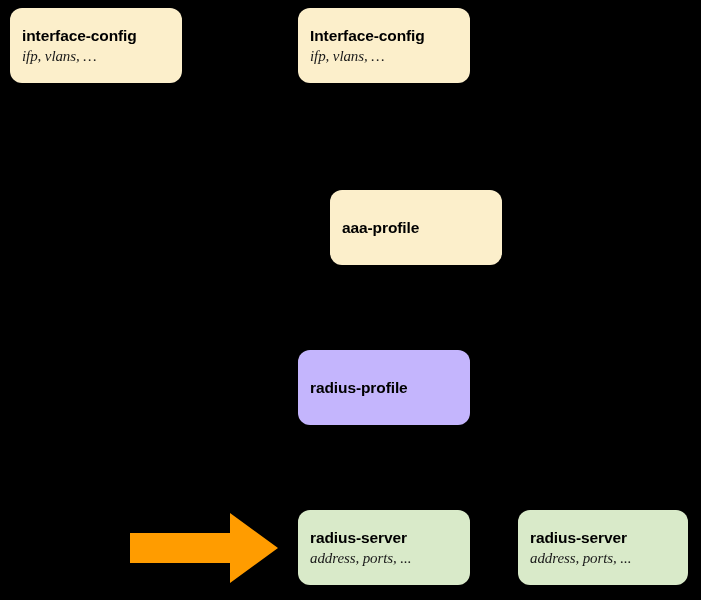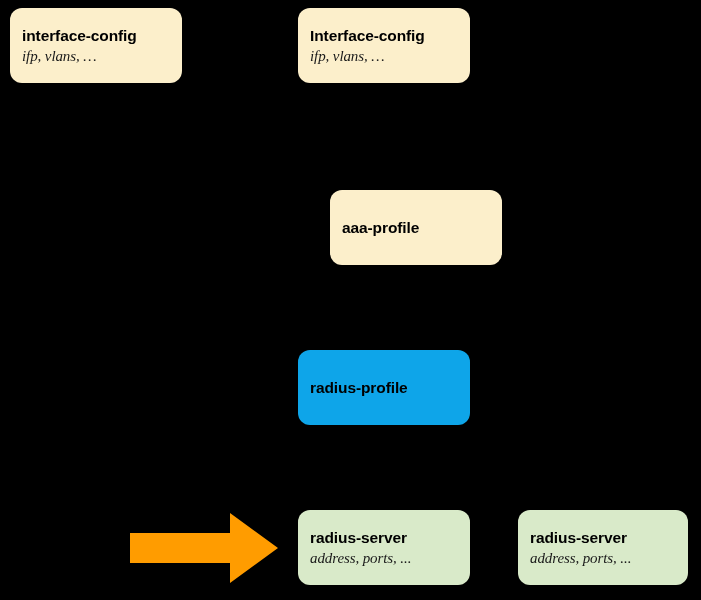--- a/index.html
+++ b/index.html
@@ -74,21 +74,21 @@
       <div class="node-inner">
         <div class="node-title">Interface-config</div>
         <div class="node-sub">ifp, vlans, …</div>
       </div>
     </div>
     <div class="node-box" style="left: 298px; top: 190px; width: 172px; height: 75px; background: rgb(252, 239, 203); margin-left: 32px;">
       <div class="node-inner">
         <div class="node-title">aaa-profile</div>
       </div>
     </div>
-    <div class="node-box" style="left: 298px; top: 350px; width: 172px; height: 75px; background: #0ea5e9;">
+    <div class="node-box" style="left: 298px; top: 350px; width: 172px; height: 75px; background: #c4b5fd;">
       <div class="node-inner">
         <div class="node-title">radius-profile</div>
       </div>
     </div>
     <div class="node-box" style="left: 298px; top: 510px; width: 172px; height: 75px; background: rgb(217, 234, 201);">
       <div class="node-inner">
         <div class="node-title">radius-server</div>
         <div class="node-sub">address, ports, ...</div>
       </div>
     </div>

